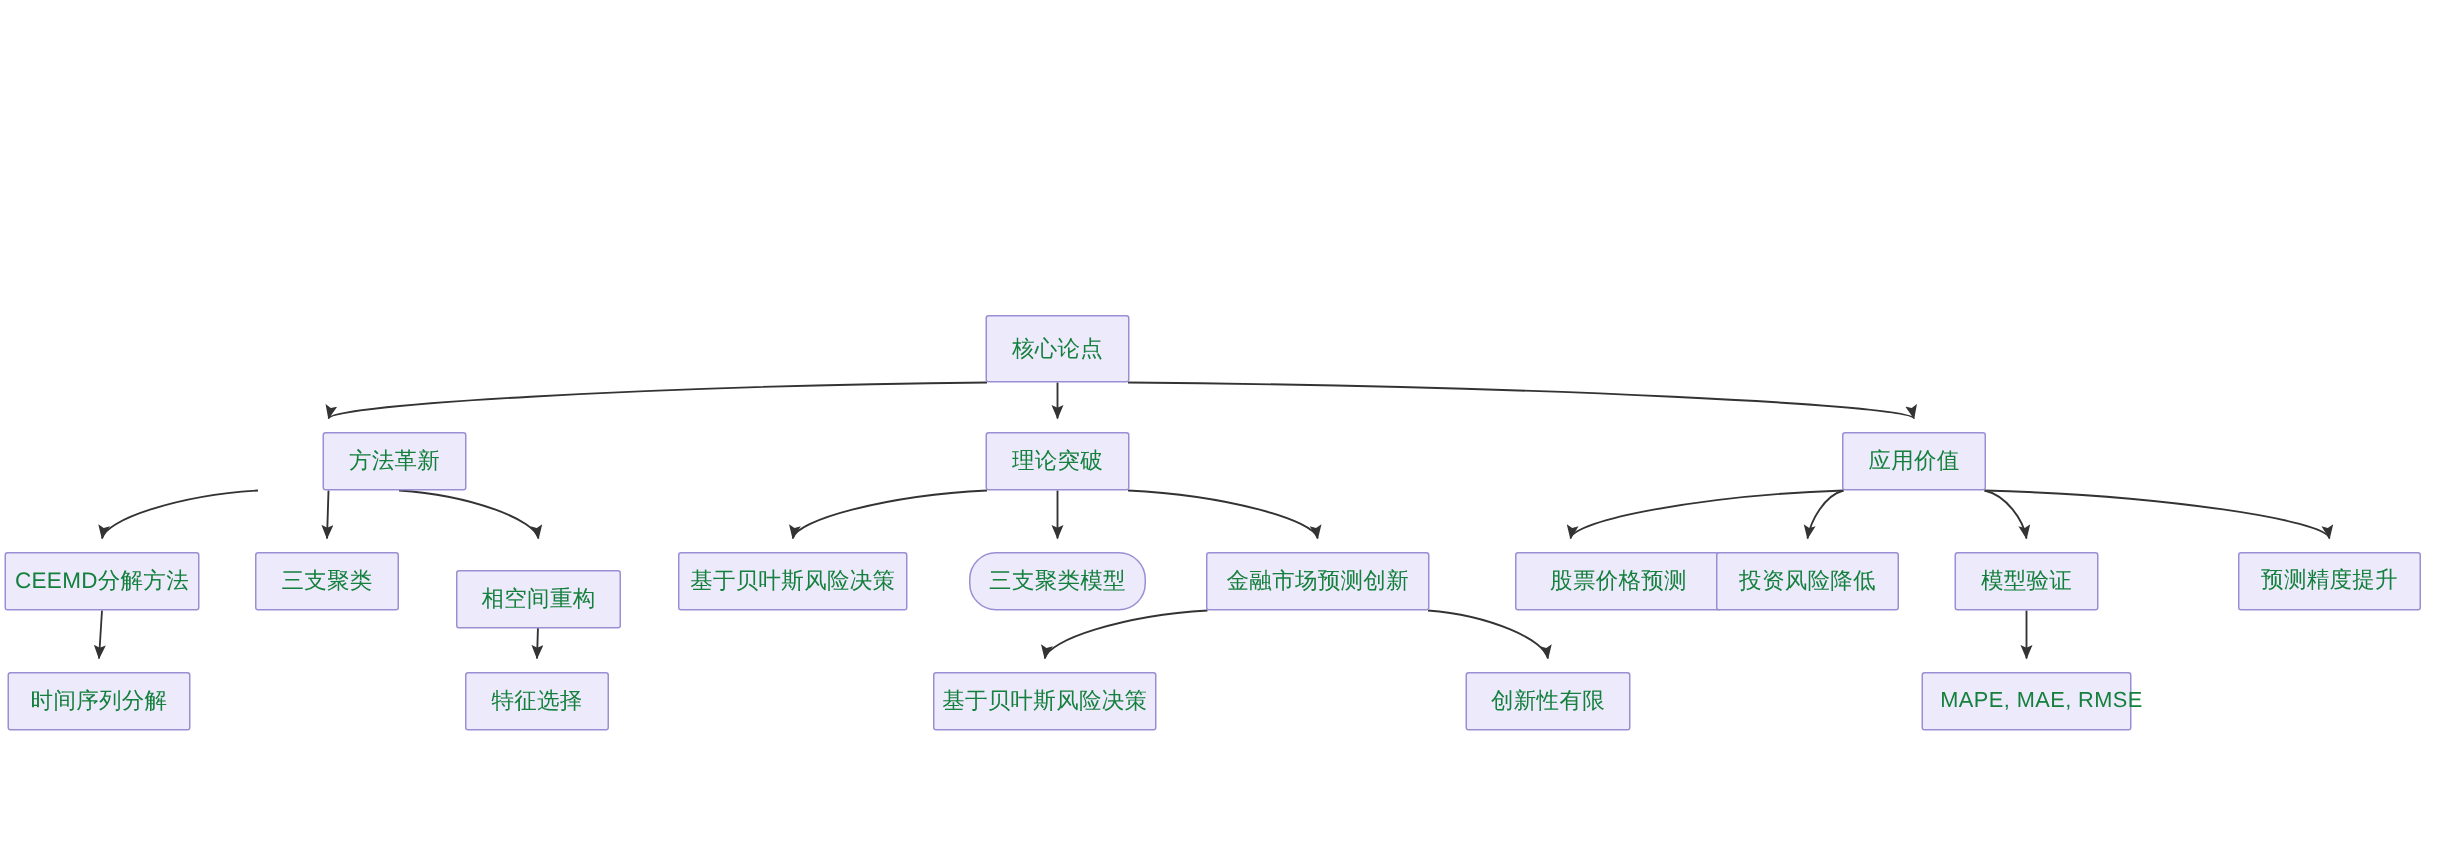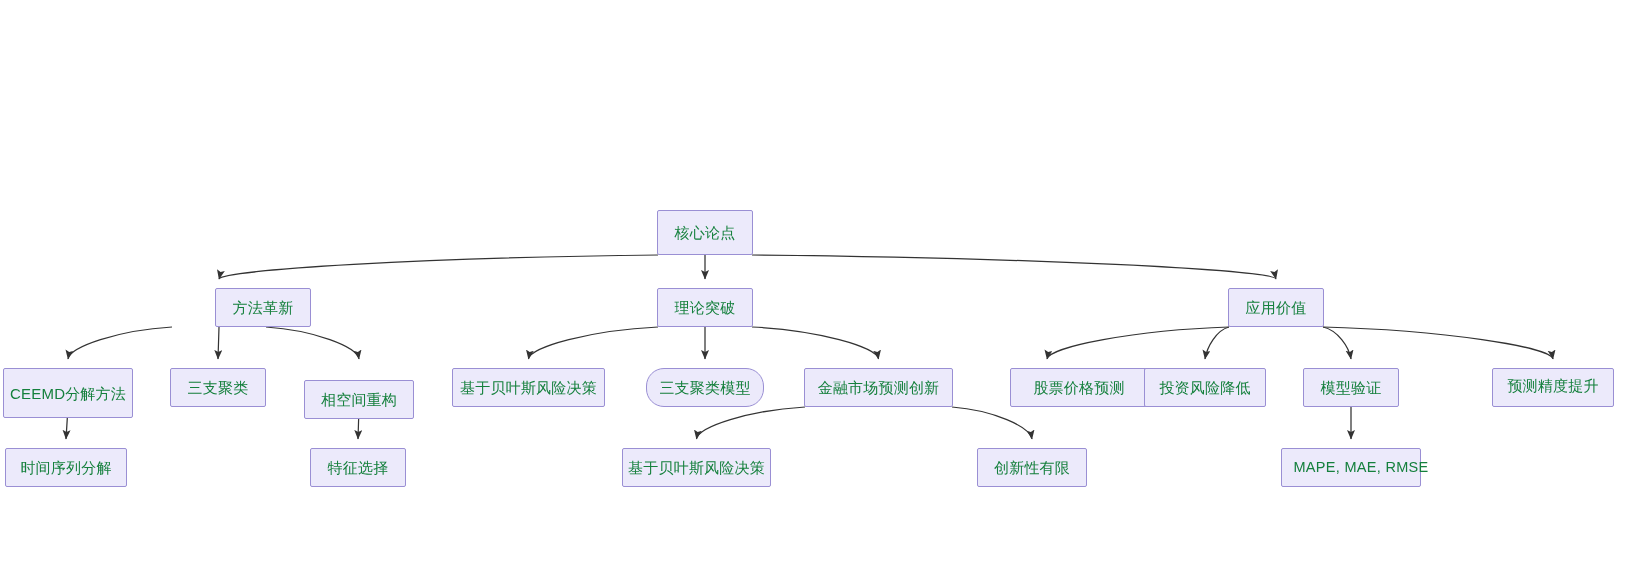--- a/index.html
+++ b/index.html
@@ -89,21 +89,21 @@
       </div>
       <div class="node" style="left: 171px; top: 288px; width: 96px; height: 39px; background: rgb(236, 234, 251); border-color: rgb(154, 143, 212); margin-left: 44px;">
         <span class="label">方法革新</span>
       </div>
       <div class="node" style="left: 657px; top: 288px; width: 96px; height: 39px; background: rgb(236, 234, 251); border-color: rgb(154, 143, 212);">
         <span class="label">理论突破</span>
       </div>
       <div class="node" style="left: 1228px; top: 288px; width: 96px; height: 39px; background: rgb(236, 234, 251); border-color: rgb(154, 143, 212);">
         <span class="label">应用价值</span>
       </div>
-      <div class="node" style="left: 3px; top: 368px; width: 130px; height: 50px; background: rgb(236, 234, 251); border-color: rgb(154, 143, 212);">
+      <div class="node" style="left: 3px; top: 368px; width: 130px; height: 39px; background: rgb(236, 234, 251); border-color: rgb(154, 143, 212);">
         <span class="label">CEEMD分解方法</span>
       </div>
       <div class="node" style="left: 170px; top: 368px; width: 96px; height: 39px; background: rgb(236, 234, 251); border-color: rgb(154, 143, 212);">
         <span class="label">三支聚类</span>
       </div>
       <div class="node" style="left: 304px; top: 380px; width: 110px; height: 39px; background: rgb(236, 234, 251); border-color: rgb(154, 143, 212);">
         <span class="label">相空间重构</span>
       </div>
       <div class="node" style="left: 452px; top: 368px; width: 153px; height: 39px; background: rgb(236, 234, 251); border-color: rgb(154, 143, 212);">
         <span class="label">基于贝叶斯风险决策</span>

